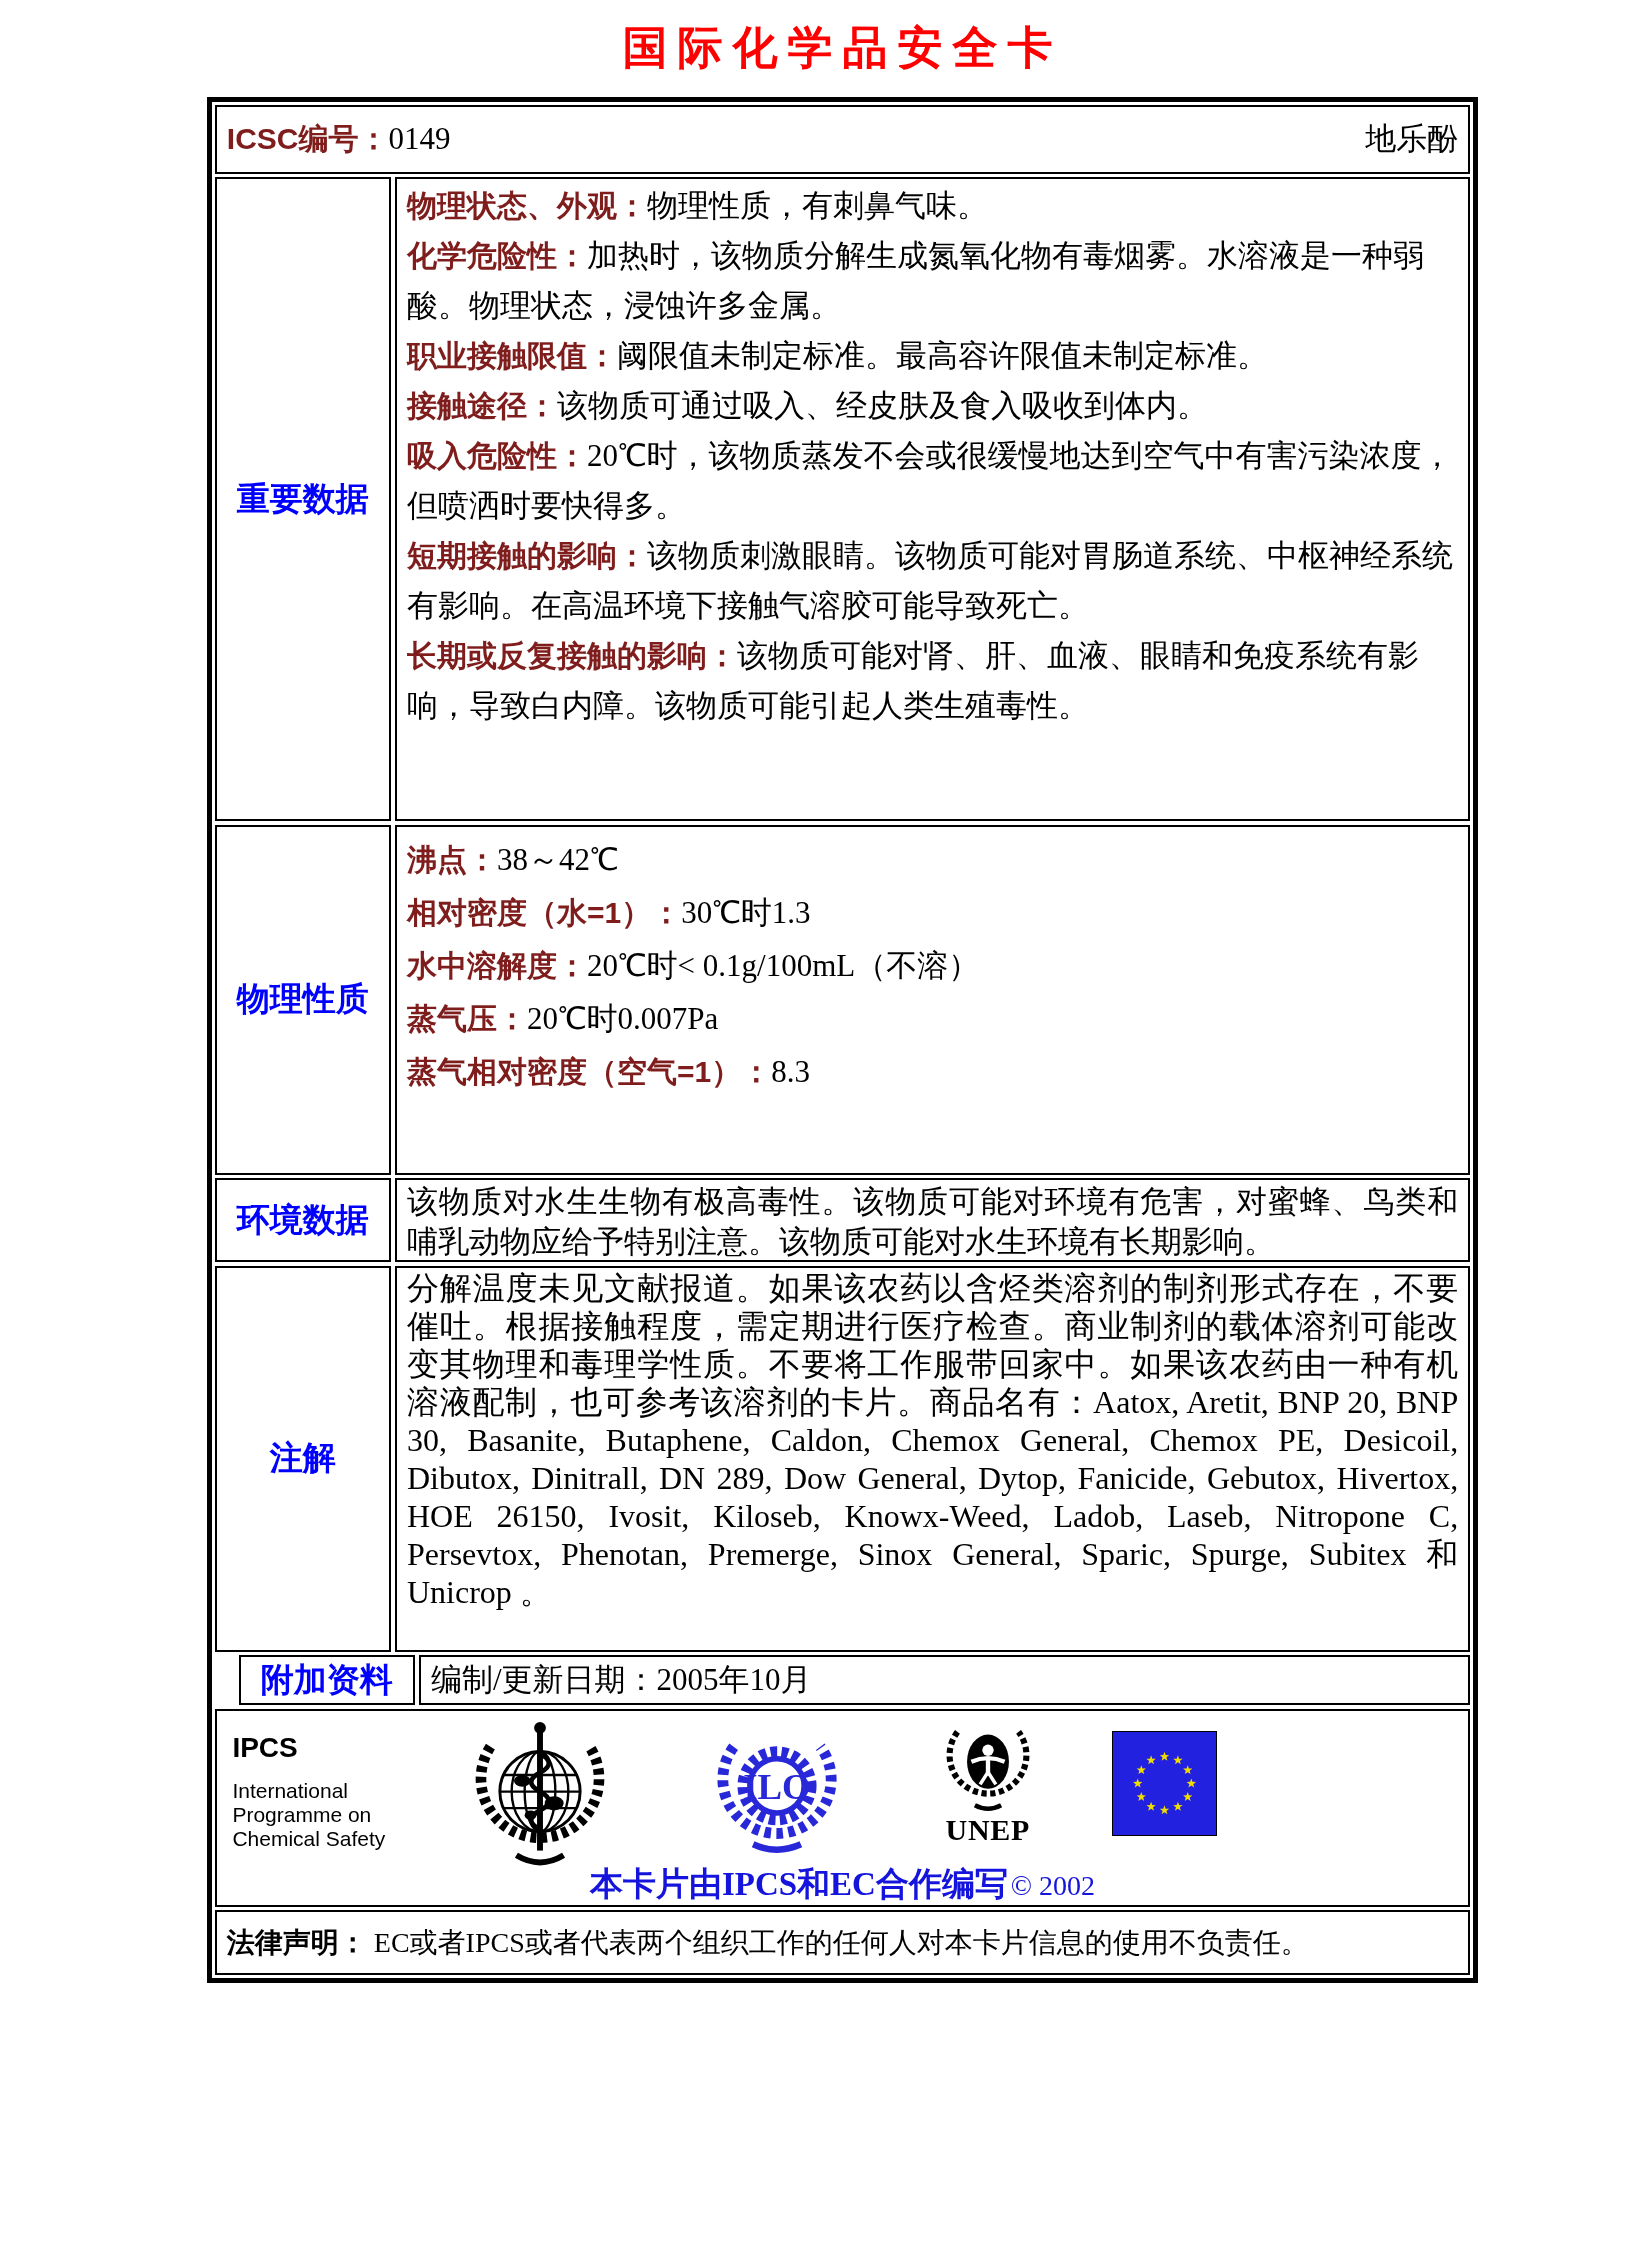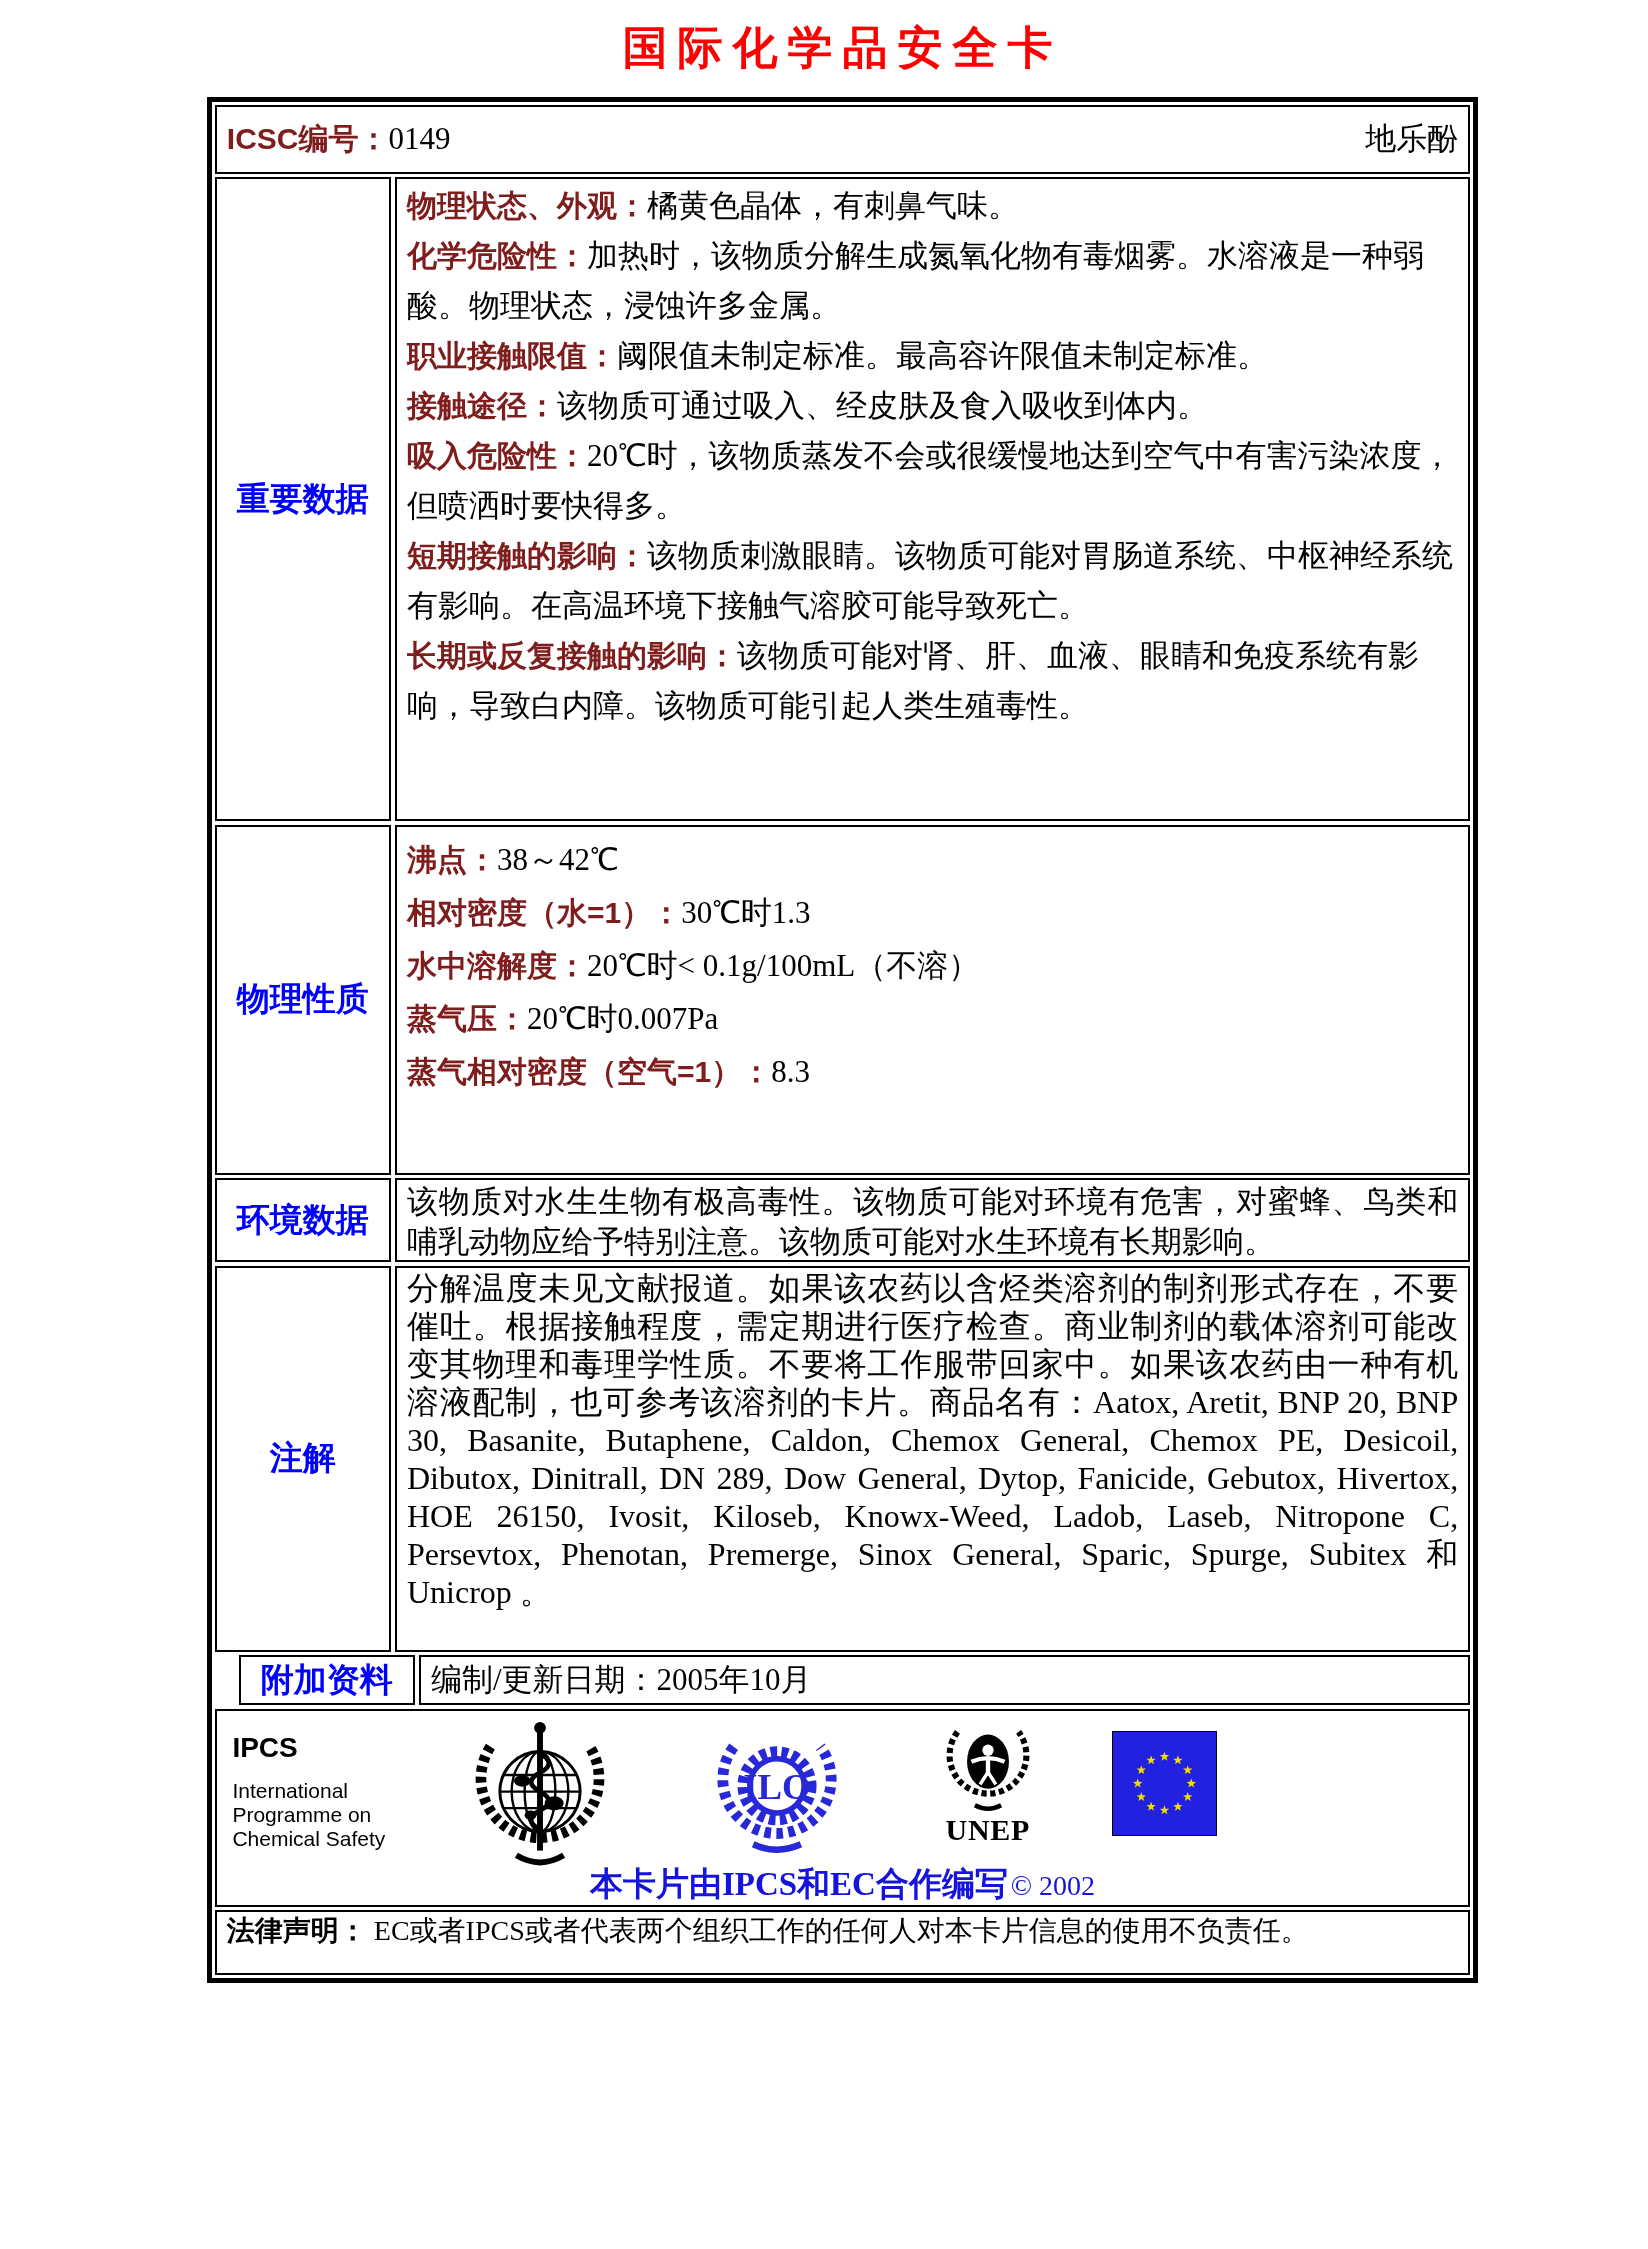--- a/index.html
+++ b/index.html
@@ -37,21 +37,21 @@
   .header-cell{
     flex:1;display:flex;align-items:center;justify-content:space-between;
     padding:0 10px;font-size:31px;
   }
   .important-content p{margin:0;line-height:50px;}
   .physical-content{padding-top:6.4px;}
   .physical-content p{margin:0;line-height:53px;}
   .env-content{line-height:40px;padding-top:1.4px;text-align:justify;}
   .notes-content{line-height:38px;font-size:32px;padding-top:1.4px;text-align:justify;}
   .extra-content{display:flex;align-items:center;font-size:31px;}
-  .legal-cell{flex:1;display:flex;align-items:flex-start;padding:0 10px;font-size:28px;}
+  .legal-cell{flex:1;display:flex;align-items:center;padding:0 10px;font-size:28px;}
   .legal-cell .lk{font-family:"Liberation Sans", sans-serif;font-weight:bold;margin-right:7px;white-space:nowrap;}
   .logos-cell{flex:1;position:relative;}
   .ipcs-block{position:absolute;left:15.6px;top:21px;font-family:"Liberation Sans", sans-serif;}
   .ipcs-title{font-size:28px;font-weight:bold;margin-bottom:15px;}
   .ipcs-line{font-size:21px;line-height:24px;}
   .who{position:absolute;left:252px;top:5.7px;}
   .ilo{position:absolute;left:495px;top:11.3px;}
   .unep{position:absolute;left:723px;top:7px;width:96px;text-align:center;}
   .unep-text{font-family:"Liberation Serif", serif;font-weight:bold;font-size:30px;letter-spacing:0.7px;margin-top:-2.8px;}
   .eu{position:absolute;left:895px;top:20px;border:1.4px solid #000;display:block;}
@@ -72,21 +72,21 @@
     <div class="cell header-cell">
       <span><span class="k">ICSC编号：</span><span>0149</span></span>
       <span>地乐酚</span>
     </div>
   </div>
 
   <div class="row r-important">
     <div class="cell label-cell">重要数据</div>
     <div class="cell content-cell important-content">
 
-    <p><span class="k">物理状态、外观：</span><span>橘黄色晶体，有刺鼻气味。</span></p>
+    <p><span class="k">物理状态、外观：</span><span>物理性质，有刺鼻气味。</span></p>
         <p><span class="k">化学危险性：</span><span>加热时，该物质分解生成氮氧化物有毒烟雾。水溶液是一种弱酸。物理状态，浸蚀许多金属。</span></p>
         <p><span class="k">职业接触限值：</span><span>阈限值未制定标准。最高容许限值未制定标准。</span></p>
         <p><span class="k">接触途径：</span><span>该物质可通过吸入、经皮肤及食入吸收到体内。</span></p>
         <p><span class="k">吸入危险性：</span><span>20℃时，该物质蒸发不会或很缓慢地达到空气中有害污染浓度，但喷洒时要快得多。</span></p>
         <p><span class="k">短期接触的影响：</span><span>该物质刺激眼睛。该物质可能对胃肠道系统、中枢神经系统有影响。在高温环境下接触气溶胶可能导致死亡。</span></p>
         <p><span class="k">长期或反复接触的影响：</span><span>该物质可能对肾、肝、血液、眼睛和免疫系统有影响，导致白内障。该物质可能引起人类生殖毒性。</span></p>
       </div>
   </div>
 
   <div class="row r-physical">

